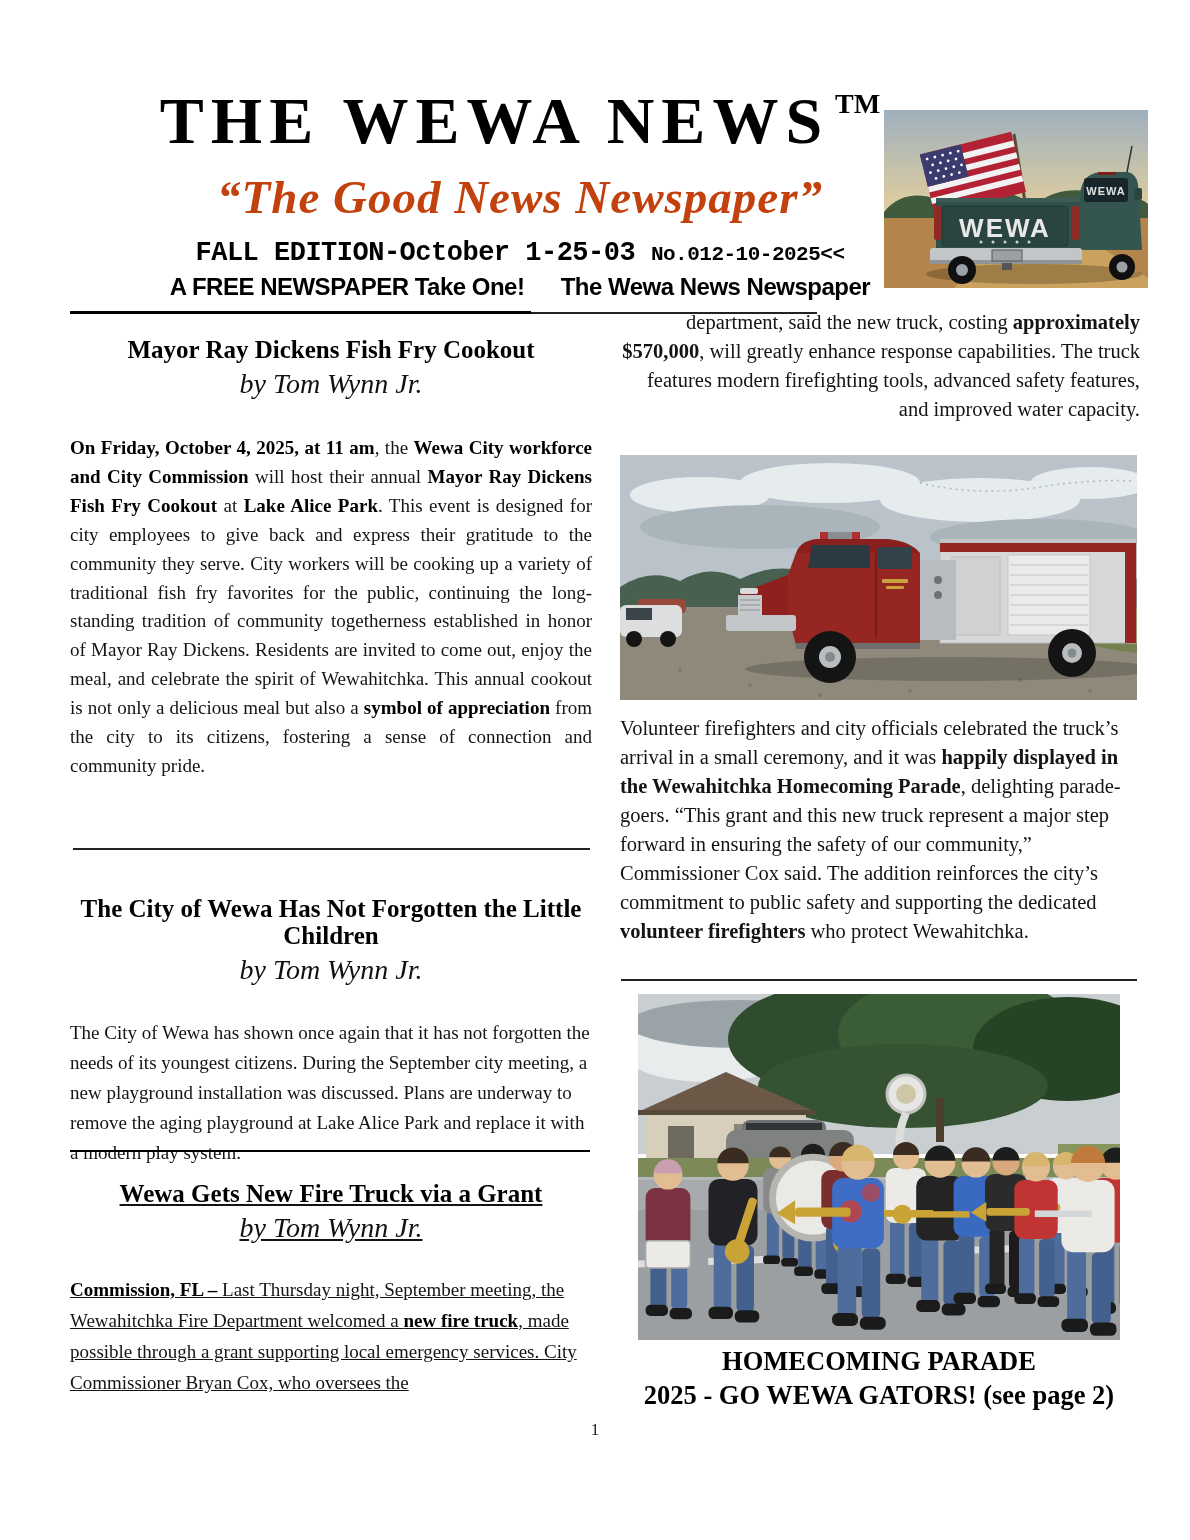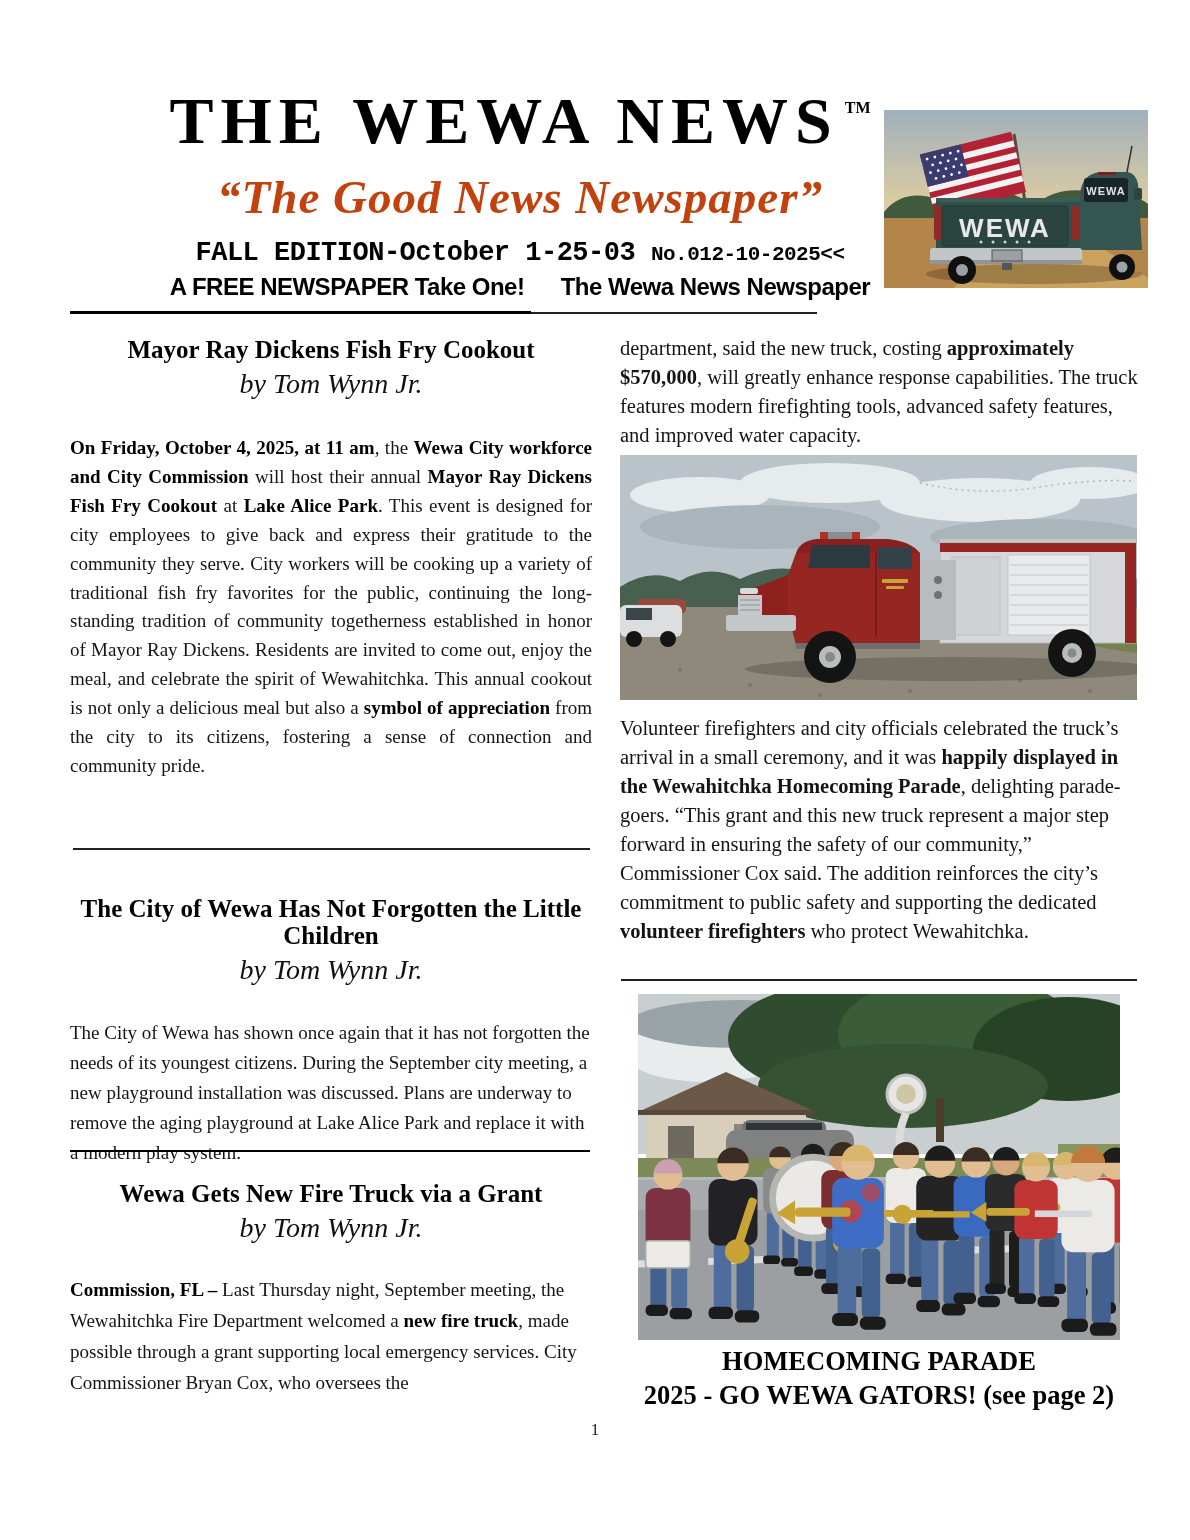--- a/index.html
+++ b/index.html
@@ -3,21 +3,21 @@
 <meta charset="utf-8">
 <title>The Wewa News</title>
 <style>
   html,body{margin:0;padding:0;background:#ffffff;}
   .page{position:relative;width:1190px;height:1540px;background:#ffffff;color:#141414;
         font-family:"Liberation Serif","DejaVu Serif",serif;overflow:hidden;}
 
   
   .masthead-text{position:absolute;left:120px;top:88px;width:800px;text-align:center;}
   .m-title{font-size:66px;font-weight:bold;line-height:1.0;letter-spacing:7px;color:#000;white-space:nowrap;}
-  .m-tm{font-size:16px;letter-spacing:0;position:relative;top:-30px;margin-left:6px;}
+  .m-tm{font-size:28px;letter-spacing:0;position:relative;top:-30px;margin-left:6px;}
   .m-tagline{font-size:47px;font-weight:bold;font-style:italic;letter-spacing:1px;margin-top:16px;color:#c2410c;white-space:nowrap;}
   .m-edition{margin-top:14px;font-family:Liberation Mono, monospace;font-weight:bold;
              font-size:27px;letter-spacing:-0.5px;color:#000;white-space:nowrap;}
   .m-edition .num{font-size:21px;}
   .m-free{margin-top:5px;font-family:"Liberation Sans","DejaVu Sans",sans-serif;font-weight:bold;
           font-size:24px;letter-spacing:-0.5px;color:#000;white-space:nowrap;}
   .m-free .brand{margin-left:30px;font-weight:bold;}
   .masthead-photo{position:absolute;left:884px;top:110px;width:264px;height:178px;}
 
   
@@ -31,25 +31,25 @@
   
   .article{position:absolute;width:522px;}
   .article h2{margin:0;font-size:25px;line-height:27px;font-weight:bold;text-align:center;color:#000;}
   .byline{margin:5px 0 0;font-size:28px;font-style:italic;text-align:center;color:#111;}
   .body-text{font-size:19px;color:#141414;margin:0;}
   .body-text b{color:#000;}
   #article-fish-fry{left:70px;top:336px;}
   #article-fish-fry .body-text{margin-top:34px;line-height:28.9px;text-align:justify;}
   #article-children{left:70px;top:895px;}
   #article-children .body-text{margin-top:32px;line-height:30px;text-align:left;}
-  #article-firetruck{left:70px;top:1180px;}
+  #article-firetruck{left:70px;top:1180px;text-decoration:underline;}
   #article-firetruck .body-text{margin-top:30px;line-height:31px;text-align:left;}
 
   .right-para{position:absolute;left:620px;width:520px;font-size:20.5px;line-height:29px;margin:0;text-align:left;color:#141414;}
-  #right-para-1{top:334px;}
+  #right-para-1{top:308px;text-align:right;}
   #right-para-2{top:714px;}
 
   .photo{position:absolute;display:block;}
   #photo-firetruck{left:620px;top:455px;width:517px;height:245px;}
   #photo-parade{left:638px;top:994px;width:482px;height:346px;}
 
   .caption{position:absolute;left:620px;top:1344px;width:518px;text-align:center;
            font-weight:bold;font-size:26.5px;line-height:34px;color:#000;}
   .page-number{position:absolute;left:0;top:1420px;width:1190px;text-align:center;font-size:17px;color:#222;}
 

